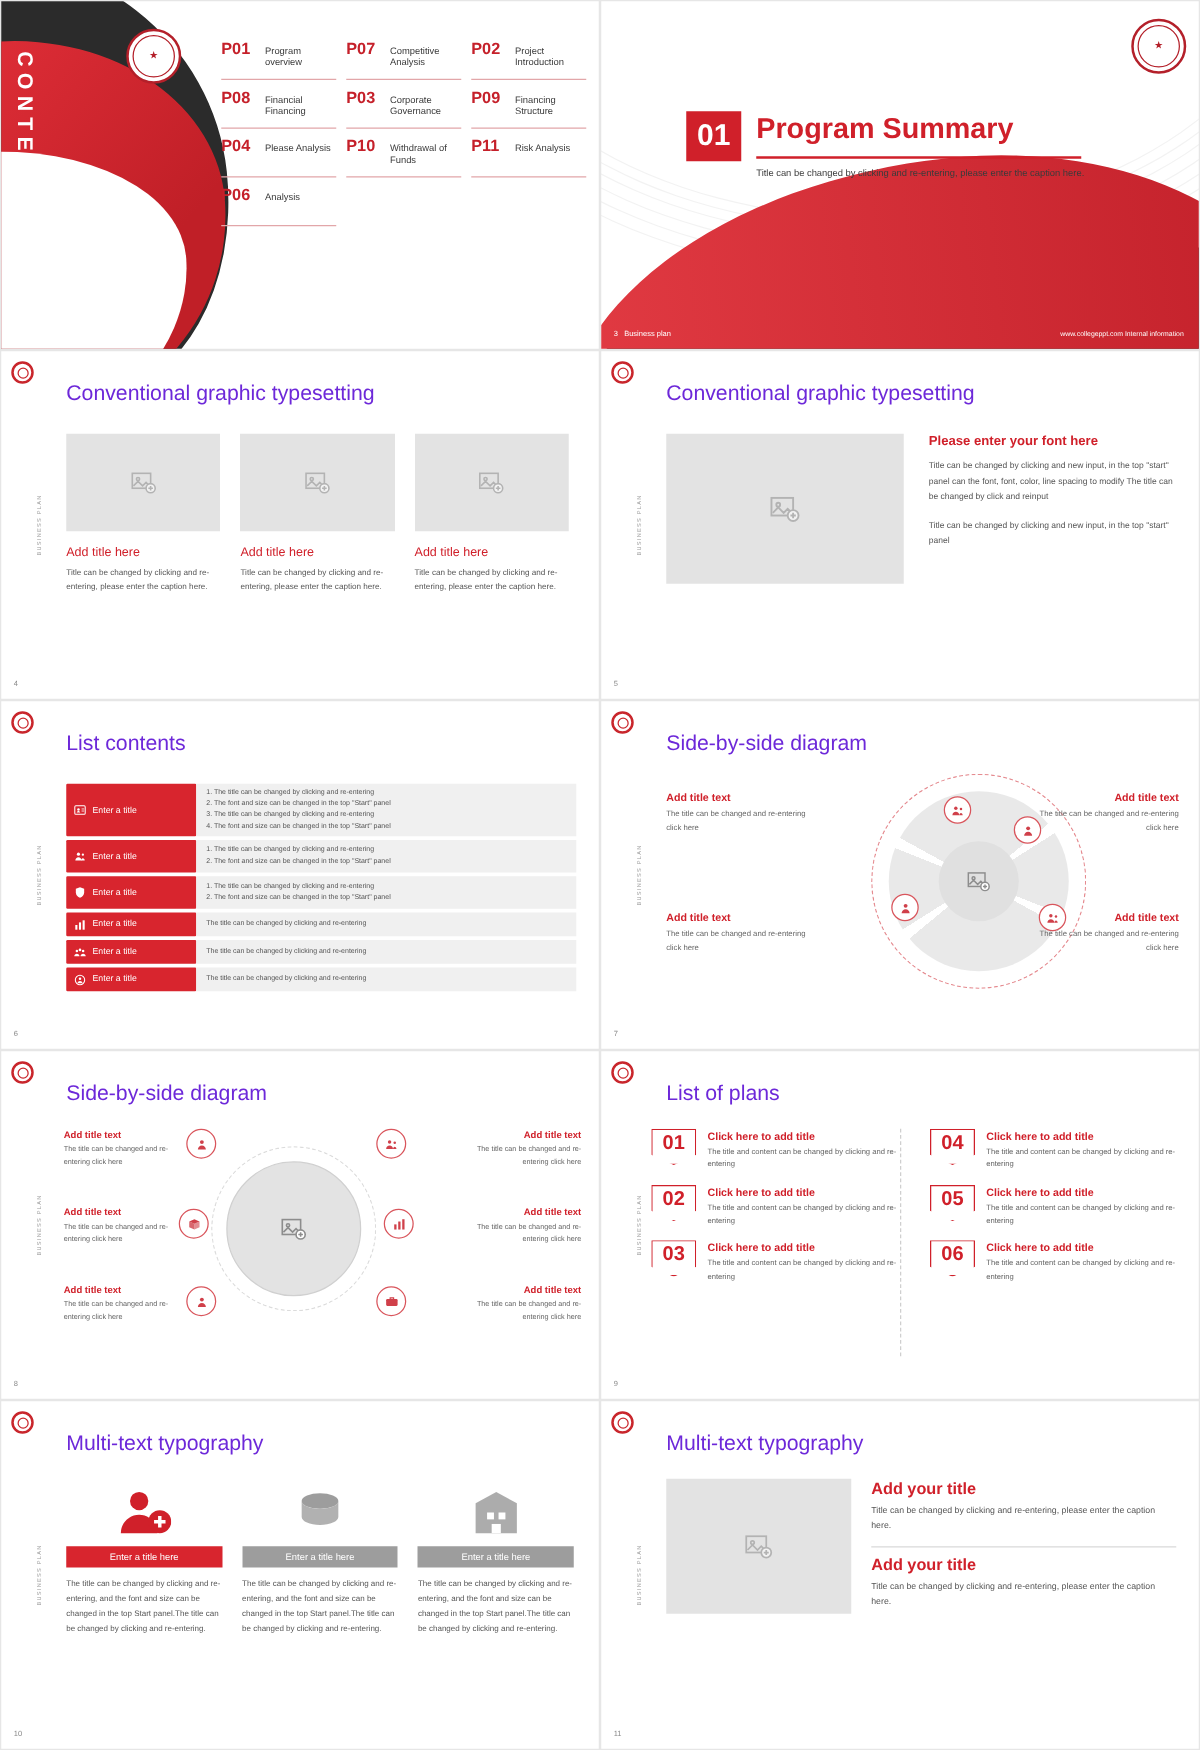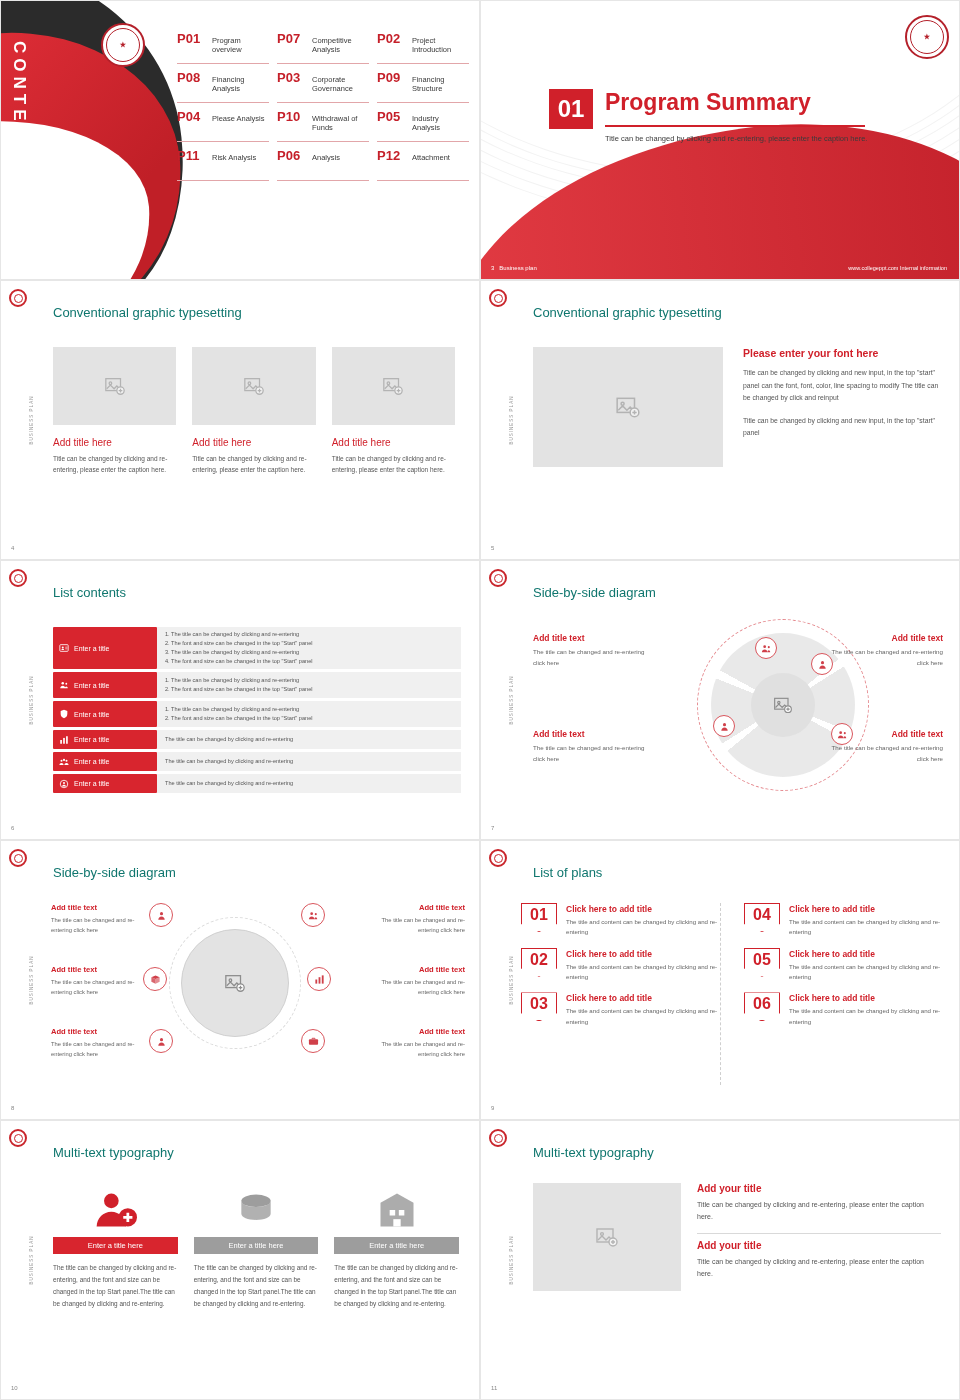--- a/index.html
+++ b/index.html
@@ -60,21 +60,21 @@
     transform-origin:center;
     font-size:4.5px; letter-spacing:1px; color:#9a9a9a;
     white-space:nowrap;
   }
   .pg {
     position:absolute; left:10px; bottom:8px;
     font-size:6px; color:#888;
   }
   .slide-title {
     position:absolute; left:52px; top:24px;
-    font-size:13px; color:#0f766e; font-weight:normal;
+    font-size:17px; color:#6d28d9; font-weight:normal;
   }
 
   
   .s1 { background:#fff; }
   .s1 .swoosh-dark {
     position:absolute;left:-120px;top:-40px;width:300px;height:360px;
     background:#2b2b2b;
     border-radius:0 100% 60% 0/0 80% 70% 0;
     transform:rotate(-6deg);
   }
@@ -267,21 +267,21 @@
     background:#d8252e;color:#fff;font-size:7.5px;padding:4px 0; margin-bottom:8px;
   }
   .s10 .btn.grey { background:#9d9d9d; }
   .s10 .p { font-size:6.4px; color:#555; line-height:1.85; text-align:left; }
 
   
   .s11 .ph { position:absolute; left:52px; top:62px; width:148px; height:108px; }
   .s11 .blocks { position:absolute; left:216px; top:56px; right:18px; }
   .s11 .b { border-bottom:1px solid #d9d9d9; padding:6px 0 10px; }
   .s11 .b:last-child { border-bottom:none; }
-  .s11 .b h4 { margin:0 0 5px; color:#d0202a; font-size:10px; }
+  .s11 .b h4 { margin:0 0 5px; color:#d0202a; font-size:13px; }
   .s11 .b p { margin:0; font-size:7px; color:#555; line-height:1.7; }
 </style>
 </head>
 <body>
 
 <div class="grid">
 
   <div class="slide s1">
     <div class="swoosh-dark"></div>
     <div class="swoosh-red"></div>
@@ -302,53 +302,45 @@
       <div class="toc-item">
         <span class="toc-num">P07</span>
         <span class="toc-txt">Competitive Analysis</span>
       </div>
       <div class="toc-item">
         <span class="toc-num">P02</span>
         <span class="toc-txt">Project Introduction</span>
       </div>
       <div class="toc-item">
         <span class="toc-num">P08</span>
-        <span class="toc-txt">Financing Analysis</span>
+        <span class="toc-txt">Financial Financing</span>
       </div>
       <div class="toc-item">
         <span class="toc-num">P03</span>
         <span class="toc-txt">Corporate Governance</span>
       </div>
       <div class="toc-item">
         <span class="toc-num">P09</span>
         <span class="toc-txt">Financing Structure</span>
       </div>
       <div class="toc-item">
         <span class="toc-num">P04</span>
         <span class="toc-txt">Please Analysis</span>
       </div>
       <div class="toc-item">
         <span class="toc-num">P10</span>
         <span class="toc-txt">Withdrawal of Funds</span>
       </div>
       <div class="toc-item">
-        <span class="toc-num">P05</span>
-        <span class="toc-txt">Industry Analysis</span>
-      </div>
-      <div class="toc-item">
         <span class="toc-num">P11</span>
         <span class="toc-txt">Risk Analysis</span>
       </div>
       <div class="toc-item">
         <span class="toc-num">P06</span>
         <span class="toc-txt">Analysis</span>
-      </div>
-      <div class="toc-item">
-        <span class="toc-num">P12</span>
-        <span class="toc-txt">Attachment</span>
       </div>
     </div>
   </div>
 
   <div class="slide s2">
     <div class="arcs">
       <span style="left:-160px;top:-300px;width:760px;height:520px;"></span>
       <span style="left:-150px;top:-290px;width:740px;height:500px;"></span>
       <span style="left:-140px;top:-280px;width:720px;height:480px;"></span>
       <span style="left:-130px;top:-270px;width:700px;height:460px;"></span>

